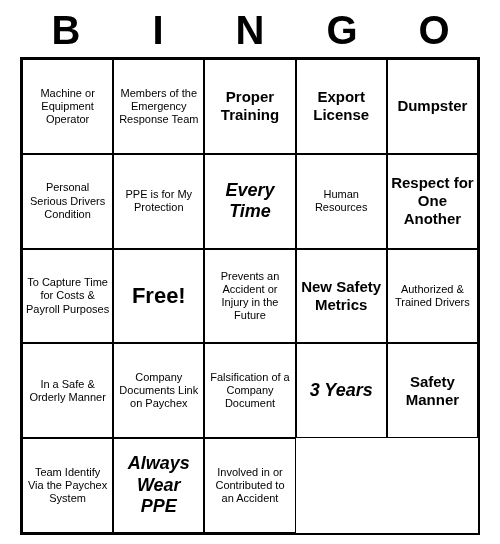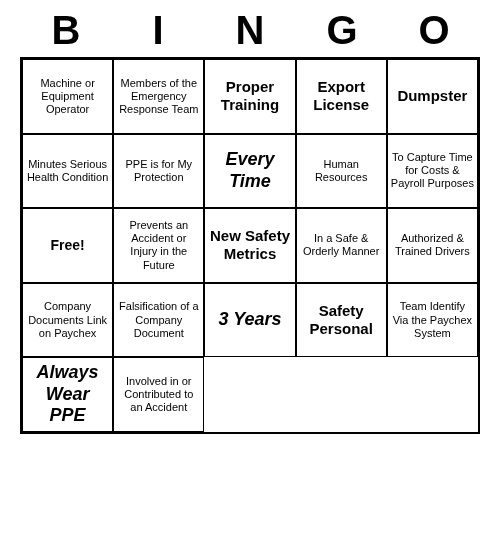--- a/index.html
+++ b/index.html
@@ -23,41 +23,41 @@
       font-weight: bold;
       width: 88px;
       text-align: center;
       color: #000;
     }
     .bingo-grid {
       display: grid;
       grid-template-columns: repeat(5, 1fr);
       grid-template-rows: repeat(5, 1fr);
       width: 460px;
-      height: 377px;
+      height: 478px;
       border: 2px solid #000;
     }
     .bingo-cell {
       border: 1px solid #000;
       display: flex;
       align-items: center;
       justify-content: center;
       text-align: center;
       padding: 3px;
       font-size: 11px;
       line-height: 1.2;
       color: #000;
     }
     .bingo-cell.large-text {
       font-size: 18px;
       font-weight: bold;
       font-style: italic;
     }
     .bingo-cell.free {
-      font-size: 14px;
+      font-size: 22px;
       font-weight: bold;
     }
     .bingo-cell.medium-text {
       font-size: 15px;
       font-weight: bold;
     }
   </style>
 </head>
 <body>
 
@@ -68,30 +68,31 @@
   <span class="bingo-letter">G</span>
   <span class="bingo-letter">O</span>
 </div>
 
 <div class="bingo-grid" id="bingo-grid">
 <div class="bingo-cell">Machine or Equipment Operator</div>
     <div class="bingo-cell">Members of the Emergency Response Team</div>
     <div class="bingo-cell medium-text">Proper Training</div>
     <div class="bingo-cell medium-text">Export License</div>
     <div class="bingo-cell medium-text">Dumpster</div>
-    <div class="bingo-cell">Minutes Serious Health Condition</div>
+    <div class="bingo-cell">Personal Serious Drivers Condition</div>
     <div class="bingo-cell">PPE is for My Protection</div>
     <div class="bingo-cell large-text">Every Time</div>
     <div class="bingo-cell">Human Resources</div>
+    <div class="bingo-cell medium-text">Respect for One Another</div>
     <div class="bingo-cell">To Capture Time for Costs &amp; Payroll Purposes</div>
     <div class="bingo-cell free">Free!</div>
     <div class="bingo-cell">Prevents an Accident or Injury in the Future</div>
     <div class="bingo-cell medium-text">New Safety Metrics</div>
+    <div class="bingo-cell">Authorized &amp; Trained Drivers</div>
     <div class="bingo-cell">In a Safe &amp; Orderly Manner</div>
-    <div class="bingo-cell">Authorized &amp; Trained Drivers</div>
     <div class="bingo-cell">Company Documents Link on Paychex</div>
     <div class="bingo-cell">Falsification of a Company Document</div>
     <div class="bingo-cell large-text">3 Years</div>
-    <div class="bingo-cell medium-text">Safety Personal</div>
+    <div class="bingo-cell medium-text">Safety Manner</div>
     <div class="bingo-cell">Team Identify Via the Paychex System</div>
     <div class="bingo-cell large-text">Always Wear PPE</div>
     <div class="bingo-cell">Involved in or Contributed to an Accident</div>
   </div>
 
 </body></html>

